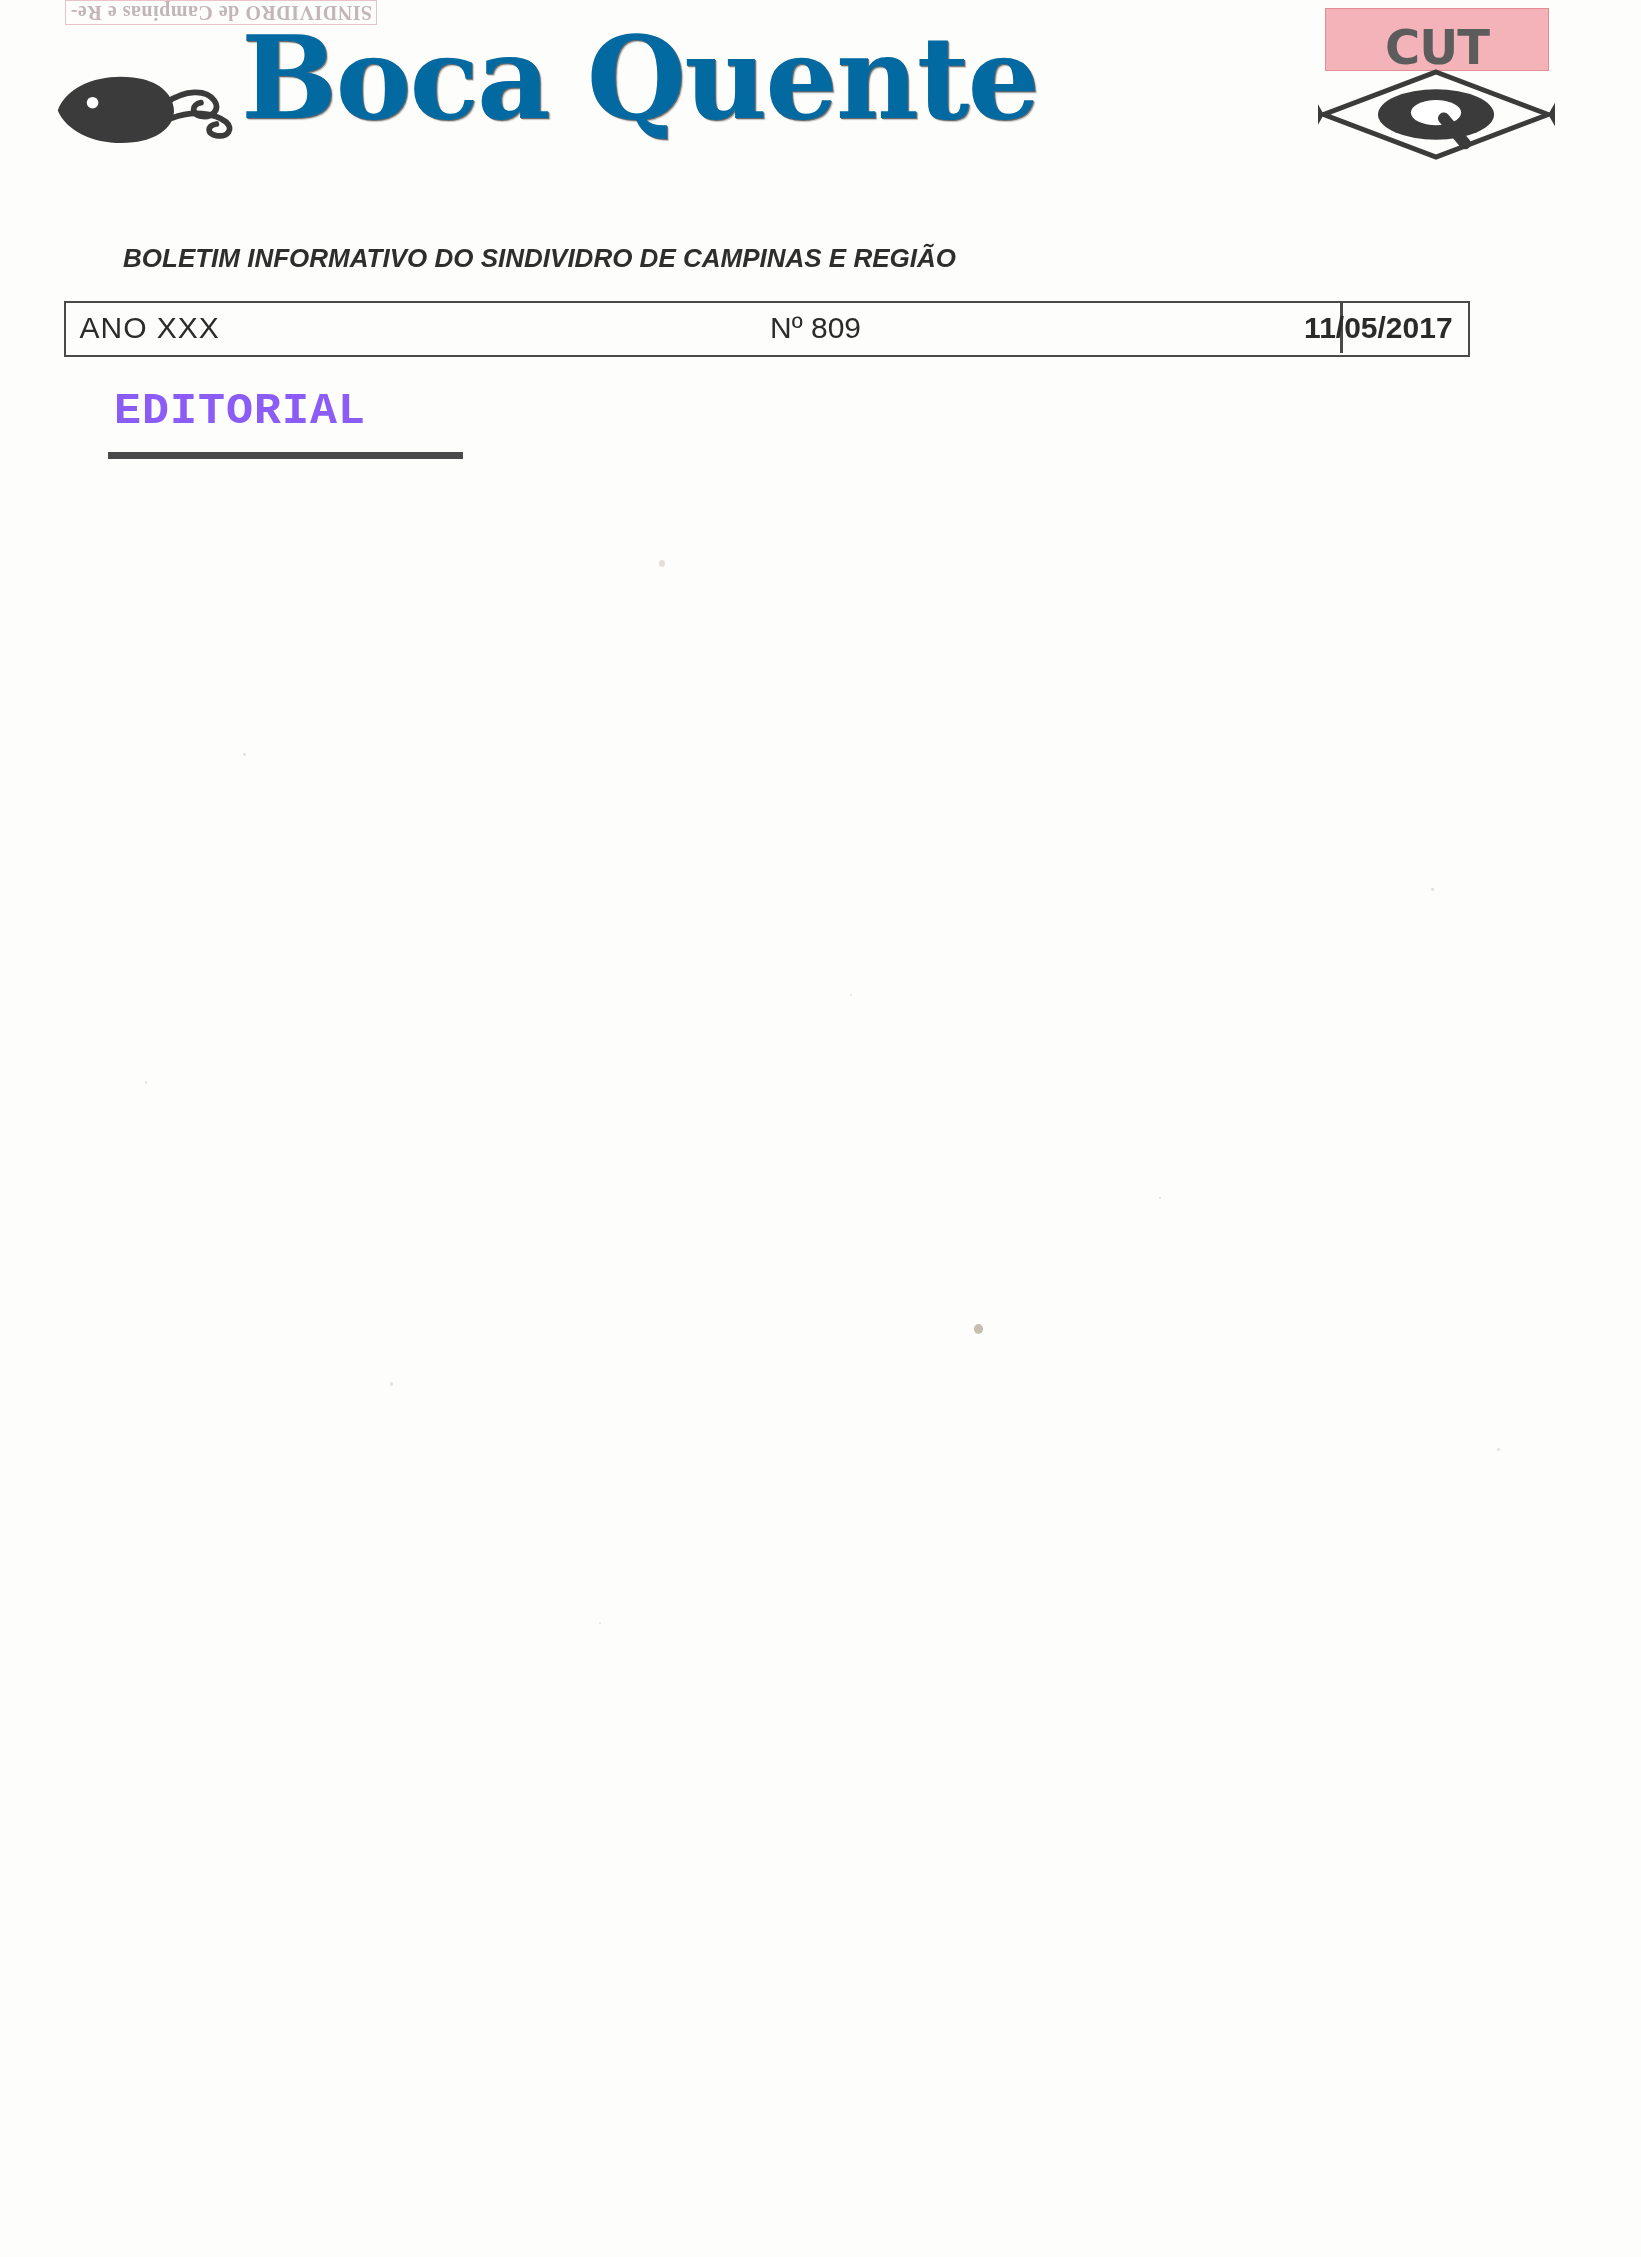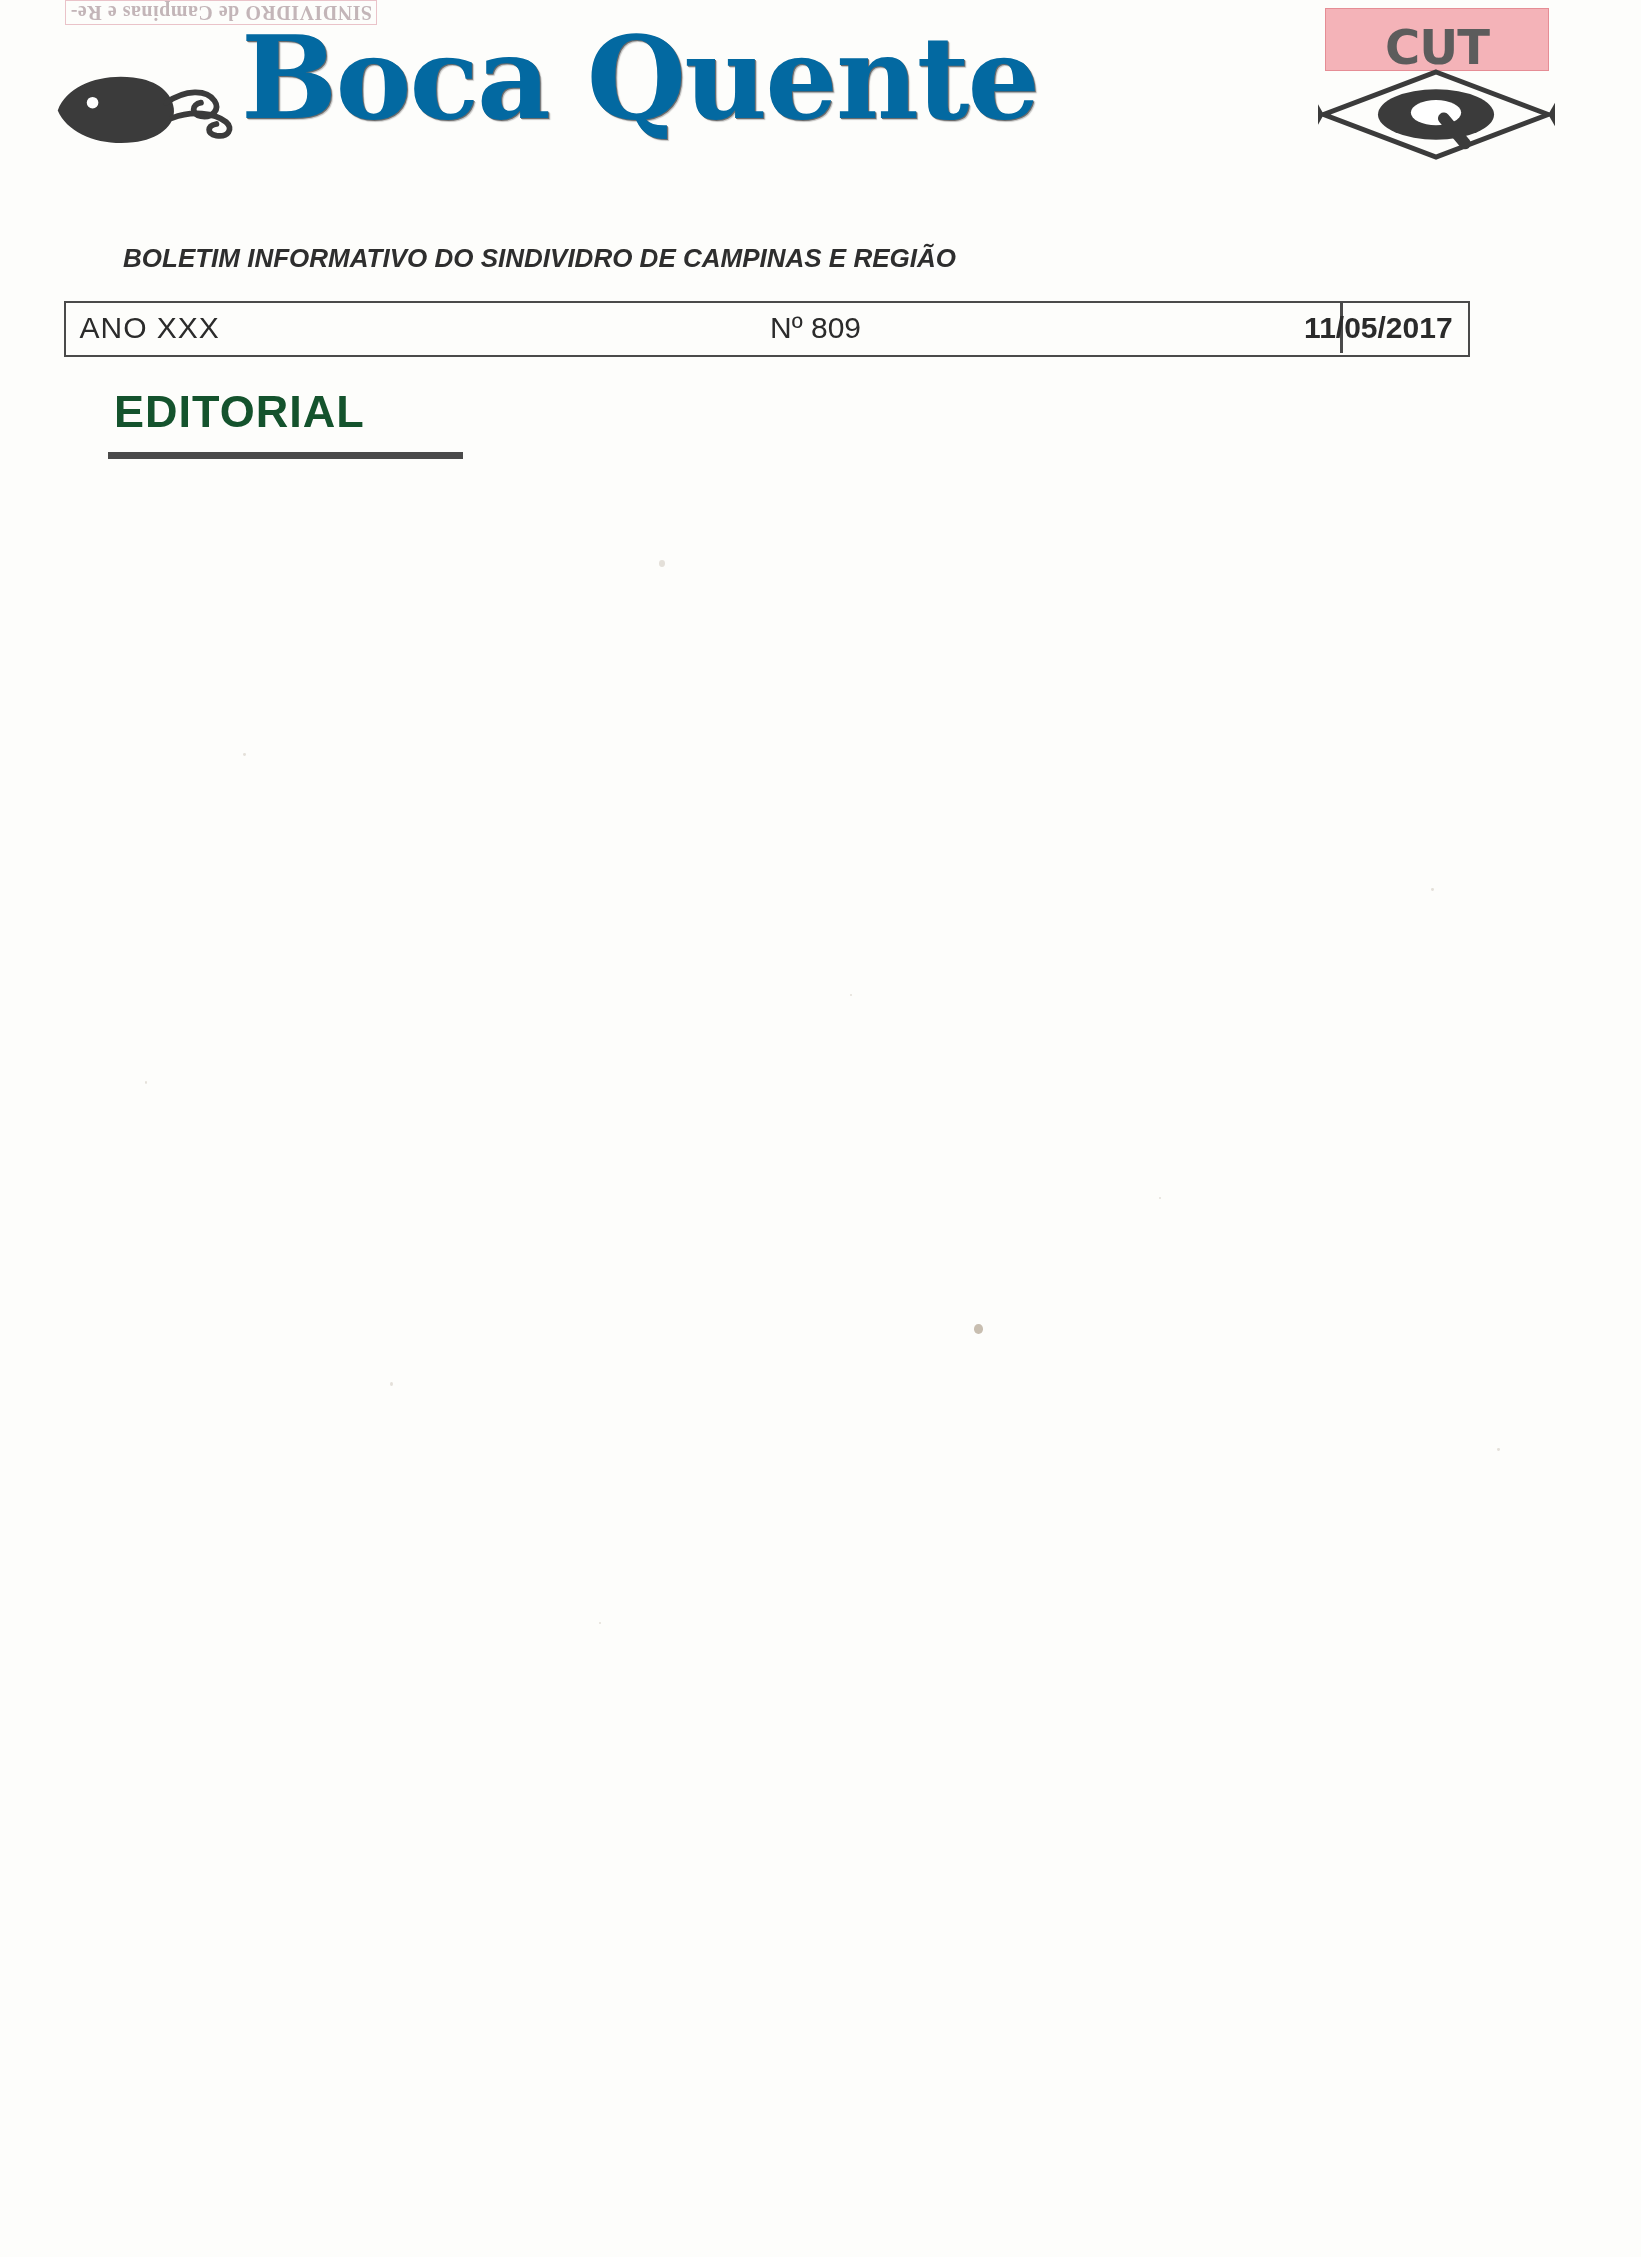--- a/index.html
+++ b/index.html
@@ -177,24 +177,24 @@
     width: 2.9px;
     height: 50px;
     background: #4a4a4a;
   }
 
   
   .editorial {
     position: absolute;
     left: 114px;
     top: 386px;
-    font-family: Liberation Sans, sans-serif;
+    font-family: Liberation Mono, monospace;
     font-weight: bold;
     font-size: 45px;
-    color: #14532d;
+    color: #8b5cf6;
     letter-spacing: 1px;
   }
   .editorial-underline {
     position: absolute;
     left: 108px;
     top: 452px;
     width: 355px;
     height: 6.8px;
     background: #4a4a4a;
   }

